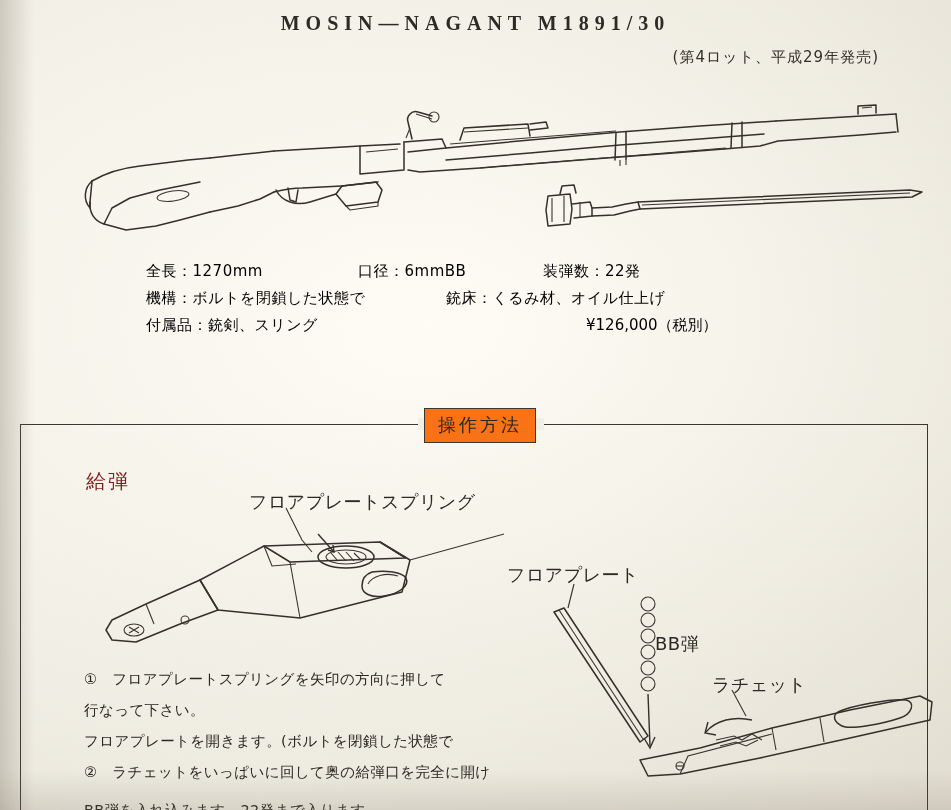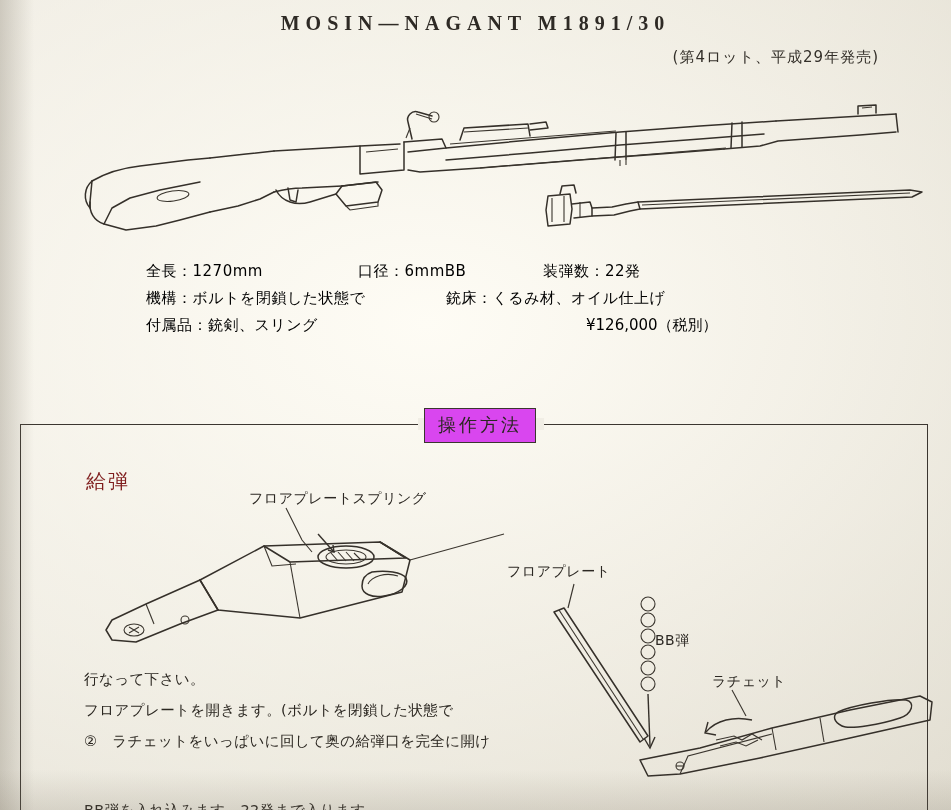--- a/index.html
+++ b/index.html
@@ -116,21 +116,21 @@
     border: 1.6px solid #3b3630;
     border-bottom: none;
     box-sizing: border-box;
   }
   .section-title {
     position: absolute;
     left: 424px;
     top: 408px;
     padding: 4px 13px 5px;
     border: 1.6px solid #3b3630;
-    background: #d946ef;
+    background: #f97316;
     font-family: "DejaVu Sans", sans-serif;
     font-size: 18px;
     letter-spacing: 3px;
     color: #2b2721;
   }
   
   .title-mask {
     position: absolute;
     left: 418px;
     top: 418px;
@@ -145,21 +145,21 @@
     left: 86px;
     top: 468px;
     font-family: "DejaVu Sans", sans-serif;
     font-size: 20px;
     letter-spacing: 2px;
     color: #7f1d1d;
   }
   .lbl {
     position: absolute;
     font-family: "DejaVu Sans", sans-serif;
-    font-size: 14px;
+    font-size: 18px;
     letter-spacing: 0.5px;
     color: #2c2823;
     white-space: nowrap;
   }
   .lbl-floorplate-spring { left: 249px; top: 490px; }
   .lbl-floorplate { left: 507px; top: 563px; }
   .lbl-bb { left: 655px; top: 632px; }
   .lbl-ratchet { left: 712px; top: 673px; }
 
   
@@ -374,20 +374,21 @@
       <path class="ink-thin" d="M156 206 L164 206"></path>
     </svg>
   </div>
 
   <div class="lbl lbl-floorplate-spring">フロアプレートスプリング</div>
   <div class="lbl lbl-floorplate">フロアプレート</div>
   <div class="lbl lbl-bb">BB弾</div>
   <div class="lbl lbl-ratchet">ラチェット</div>
 
   <div class="instructions">
+    <div class="line">①　フロアプレートスプリングを矢印の方向に押して</div>
     <div class="line">行なって下さい。</div>
     <div class="line">フロアプレートを開きます。(ボルトを閉鎖した状態で</div>
     <div class="line">②　ラチェットをいっぱいに回して奥の給弾口を完全に開け</div>
   </div>
   <div class="clip">BB弾を入れ込みます。22発まで入ります。</div>
 
 </div>
 
 <div class="shadow-left"></div>
 <div class="shadow-bottom"></div>

